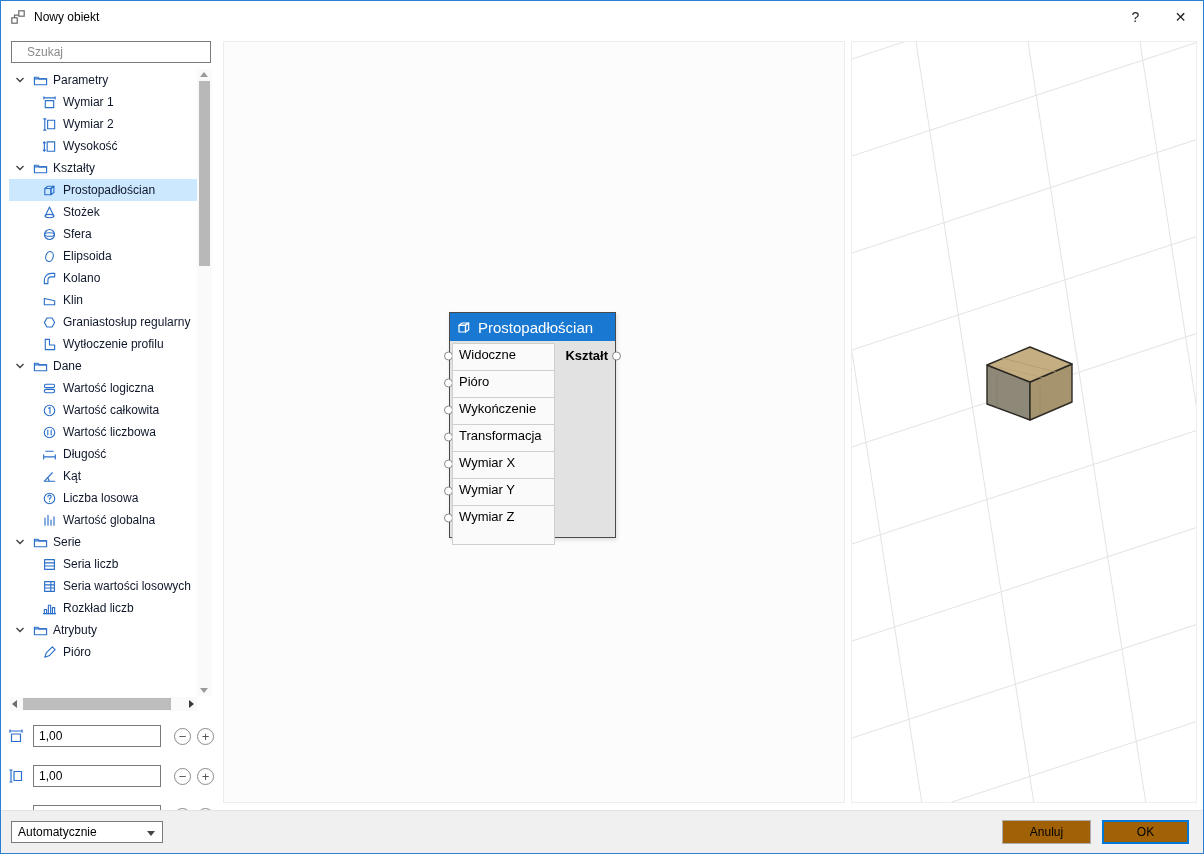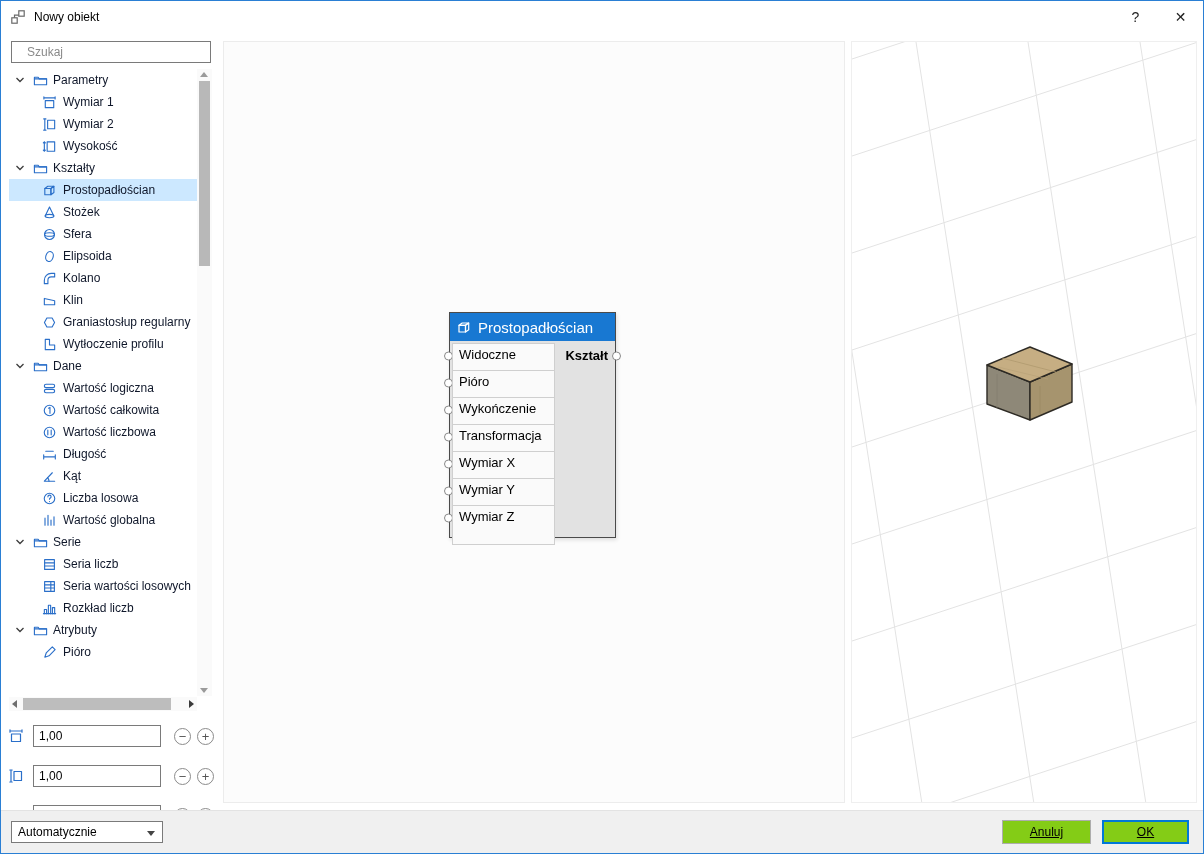--- a/index.html
+++ b/index.html
@@ -77,22 +77,22 @@
              background:#fff; border:1px solid #efefef; overflow:hidden; }
 
   
   .footer { position:absolute; left:0; right:0; bottom:0; height:42px; background:#f0f0f0;
             border-top:1px solid #e3e3e3; }
   .dropdown { position:absolute; left:10px; top:10px; width:152px; height:22px; background:#fff;
               border:1px solid #7a7a7a; box-sizing:border-box; font-size:12px; display:flex;
               align-items:center; padding:0 22px 0 6px; color:#000; }
   .dd-arrow { position:absolute; right:7px; top:9px; width:0; height:0;
               border-left:4px solid transparent; border-right:4px solid transparent; border-top:5px solid #444; }
-  .btn { position:absolute; top:9px; height:24px; font-size:12px; color:#000; background:#84cc16;
-         border:1px solid #adadad; box-sizing:border-box;text-decoration:underline; }
+  .btn { position:absolute; top:9px; height:24px; font-size:12px; color:#000; background:#a16207;
+         border:1px solid #adadad; box-sizing:border-box; }
   .btn.cancel { right:112px; width:89px; }
   .btn.ok { right:14px; width:87px; border:2px solid var(--accent,#0078d7); }
 </style>
 </head>
 <body>
 
 <div class="window">
 
   <div class="titlebar">
     <span class="app-icon" id="appIcon">

